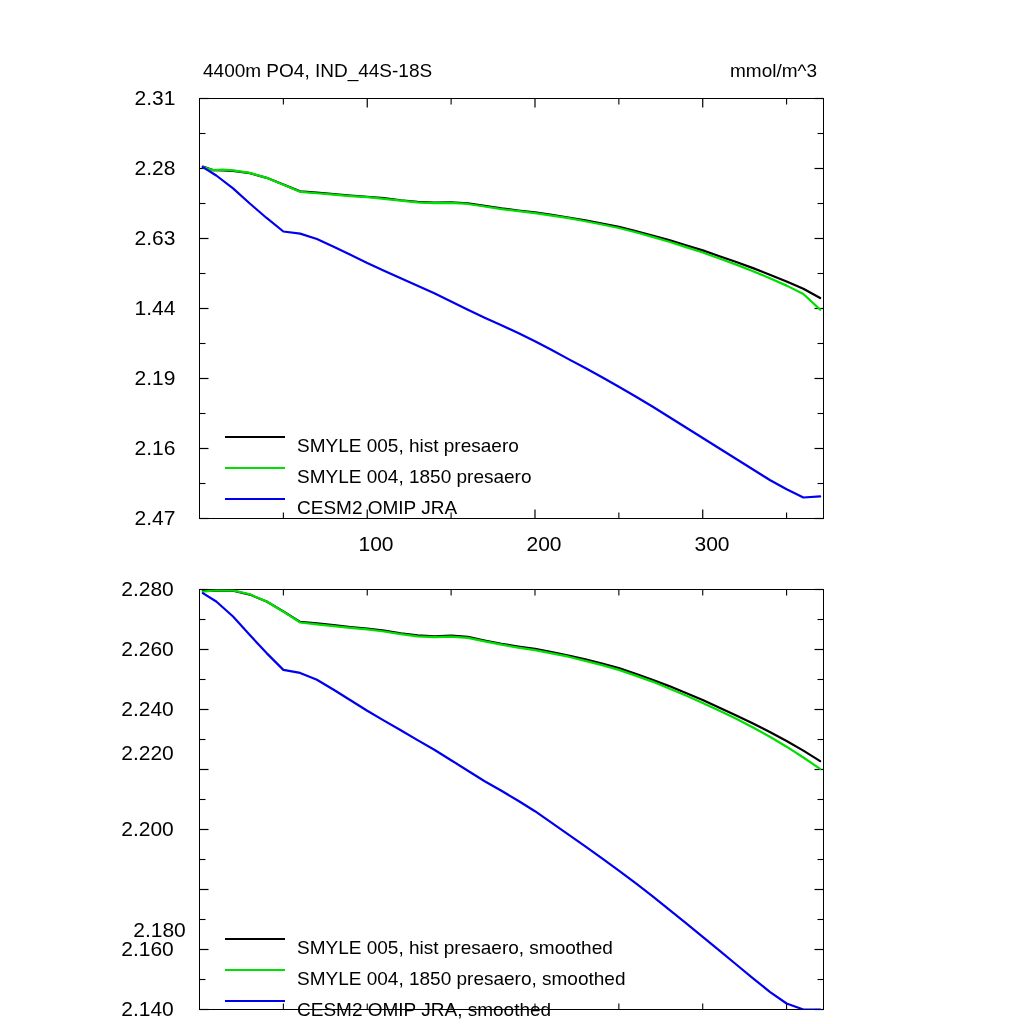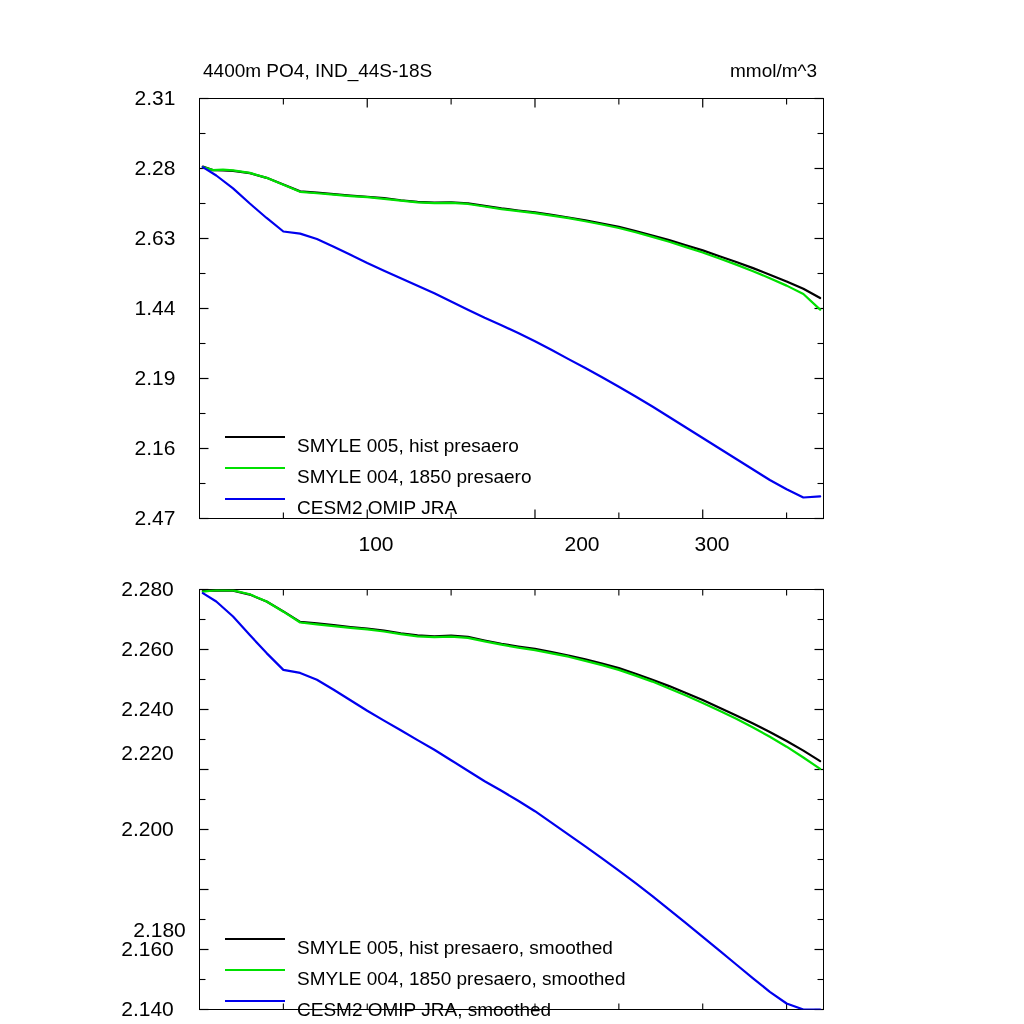--- a/index.html
+++ b/index.html
@@ -82,21 +82,21 @@
 
     <div class="ytick-label" style="left:120px;top:98px;width:70px;">2.31</div>
     <div class="ytick-label" style="left:120px;top:168px;width:70px;">2.28</div>
     <div class="ytick-label" style="left:120px;top:238px;width:70px;">2.63</div>
     <div class="ytick-label" style="left:120px;top:308px;width:70px;">1.44</div>
     <div class="ytick-label" style="left:120px;top:378px;width:70px;">2.19</div>
     <div class="ytick-label" style="left:120px;top:448px;width:70px;">2.16</div>
     <div class="ytick-label" style="left:120px;top:518px;width:70px;">2.47</div>
 
     <div class="xtick-label" style="left:376px;top:532px;">100</div>
-    <div class="xtick-label" style="left:544px;top:532px;margin-left:38px;">200</div>
+    <div class="xtick-label" style="left:544px;top:532px;">200</div>
     <div class="xtick-label" style="left:712px;top:532px;">300</div>
 
     <svg id="svg-top" width="1024" height="575">
         <line x1="199.5" y1="518.5" x2="208.5" y2="518.5" stroke="#000" stroke-width="1.2"></line>
         <line x1="814.5" y1="518.5" x2="823.5" y2="518.5" stroke="#000" stroke-width="1.2"></line>
         <line x1="199.5" y1="448.4999999999995" x2="208.5" y2="448.4999999999995" stroke="#000" stroke-width="1.2"></line>
         <line x1="814.5" y1="448.4999999999995" x2="823.5" y2="448.4999999999995" stroke="#000" stroke-width="1.2"></line>
         <line x1="199.5" y1="378.5" x2="208.5" y2="378.5" stroke="#000" stroke-width="1.2"></line>
         <line x1="814.5" y1="378.5" x2="823.5" y2="378.5" stroke="#000" stroke-width="1.2"></line>
         <line x1="199.5" y1="308.4999999999995" x2="208.5" y2="308.4999999999995" stroke="#000" stroke-width="1.2"></line>

